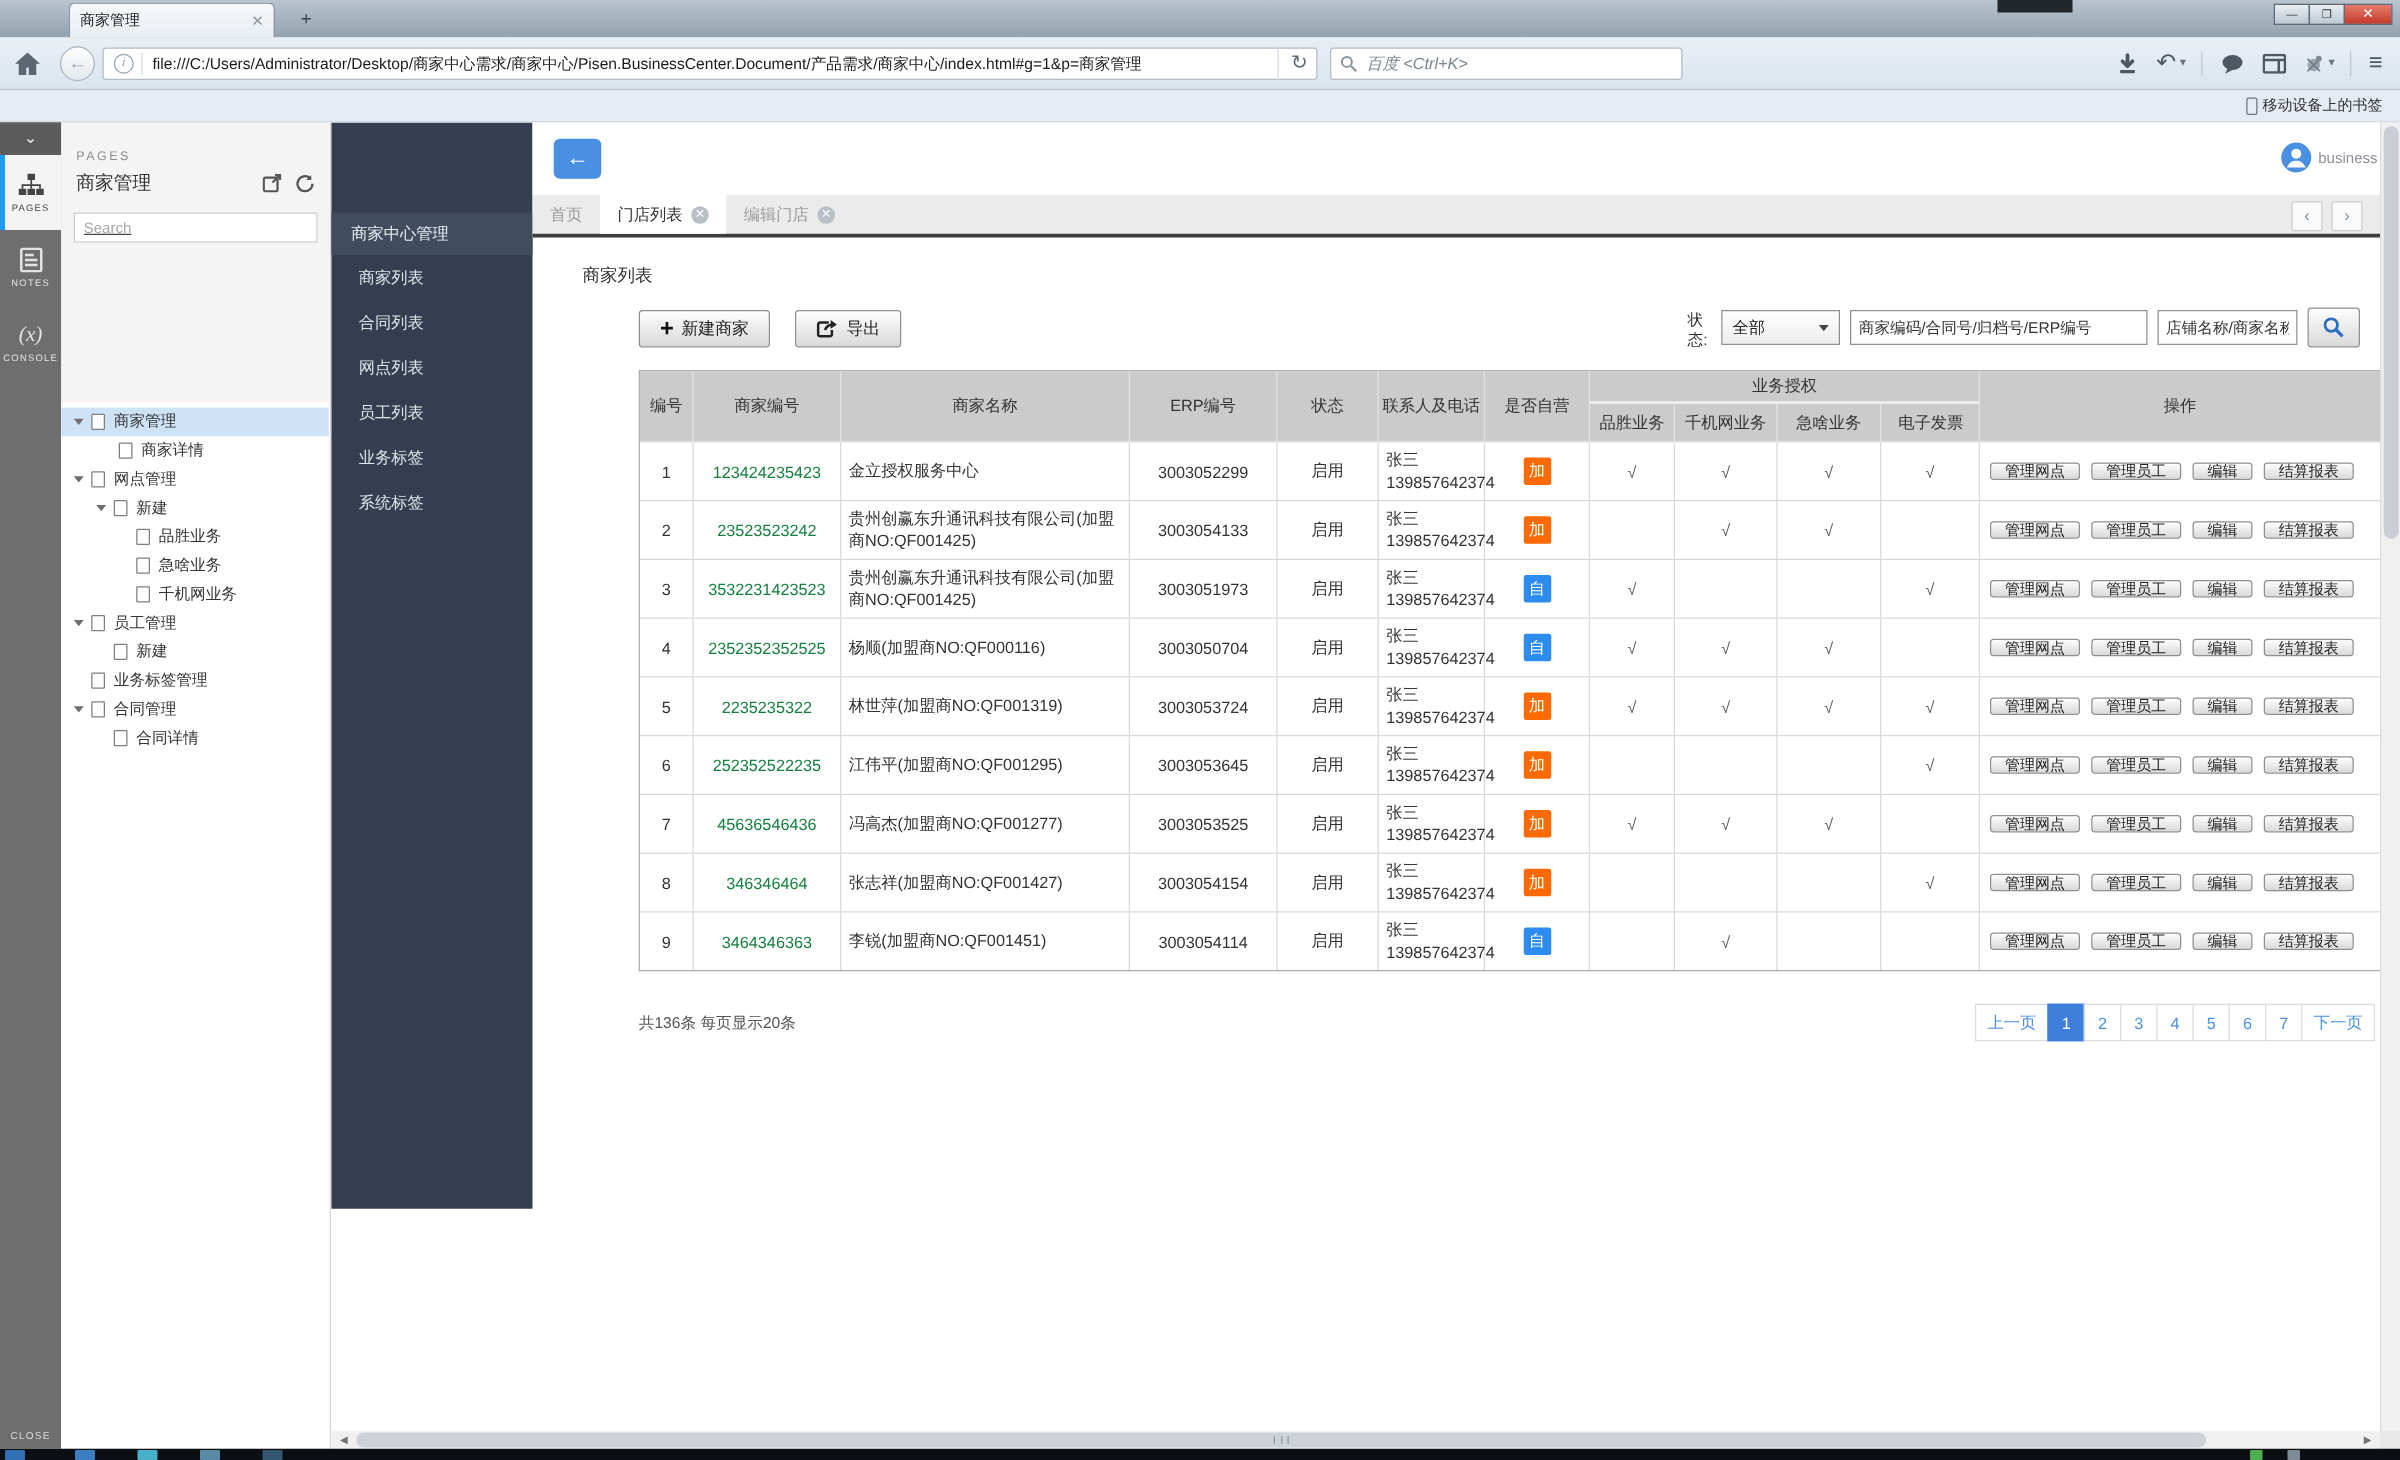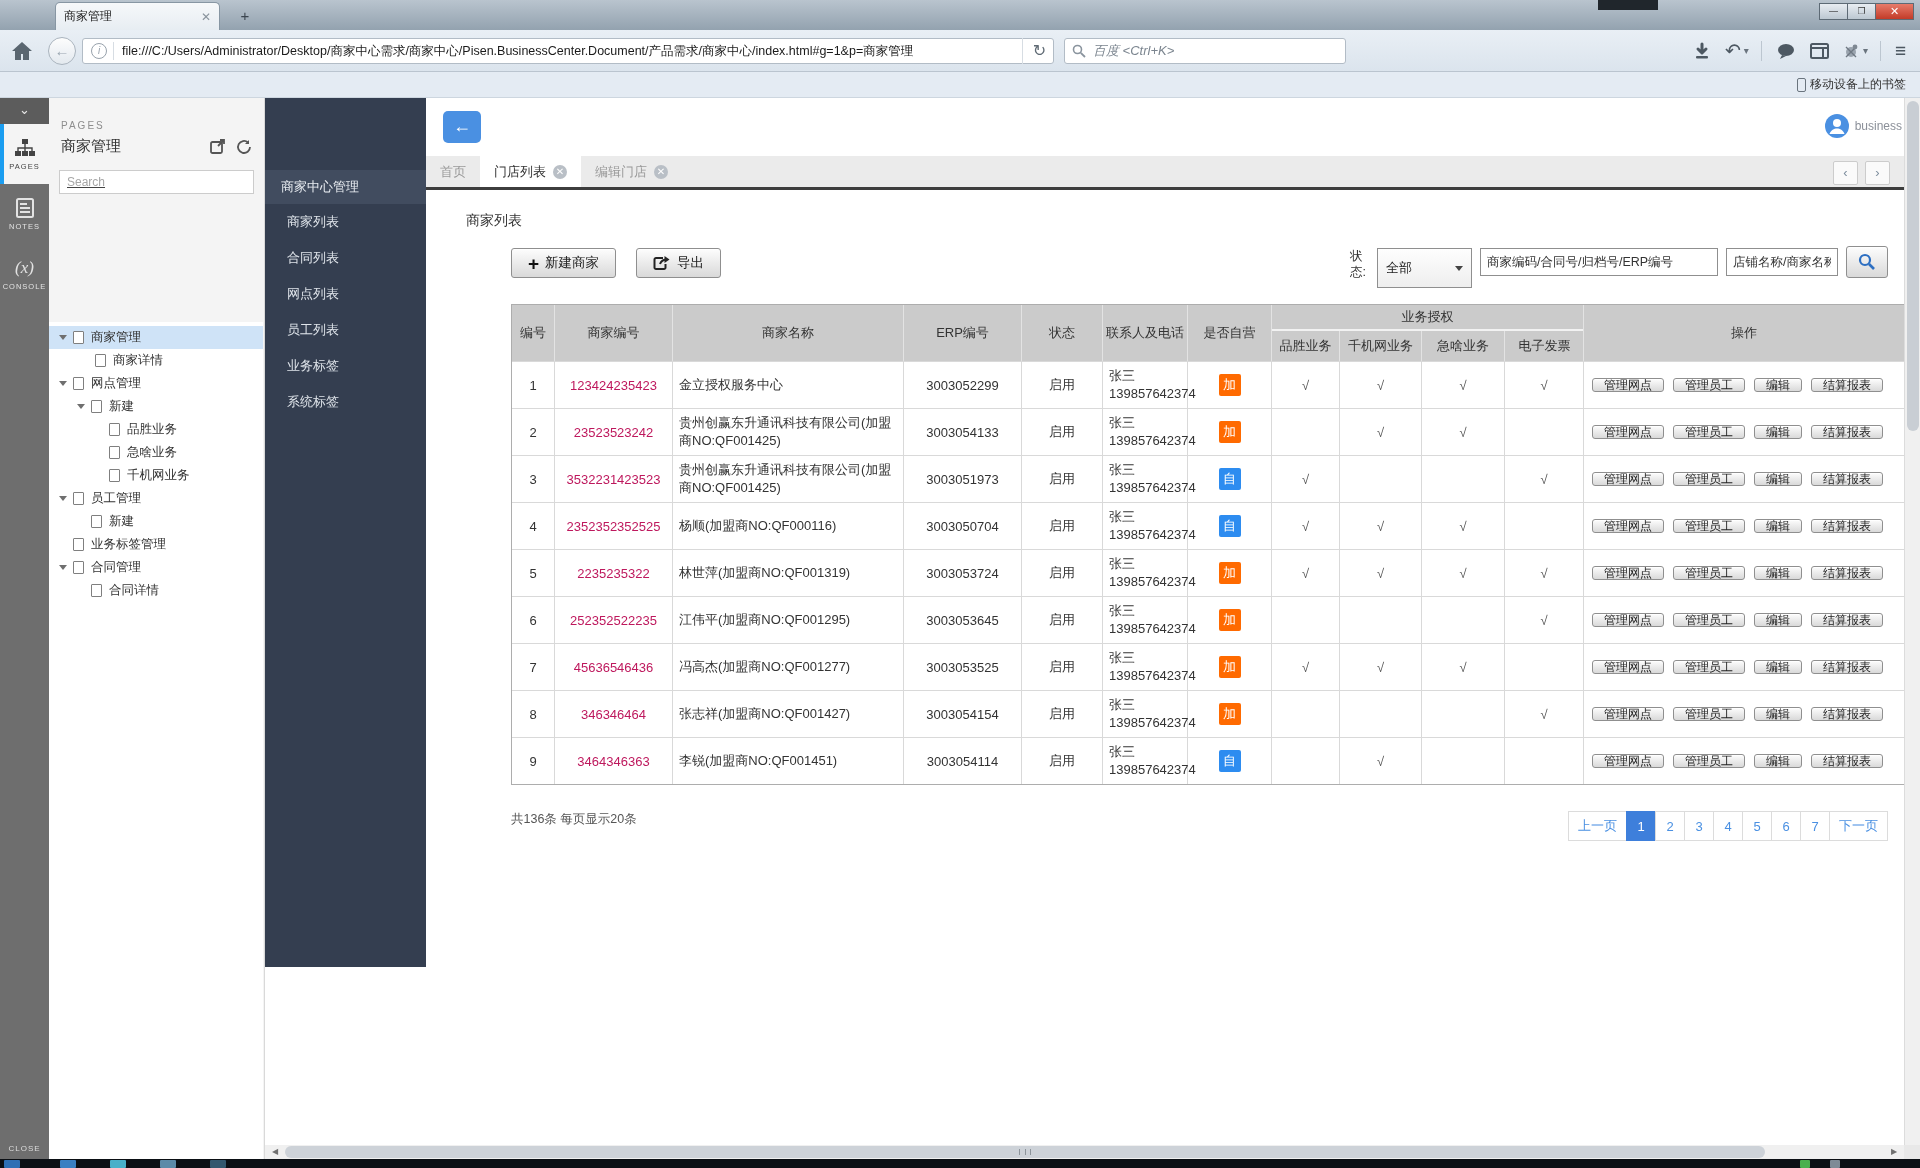--- a/index.html
+++ b/index.html
@@ -110,21 +110,21 @@
 
   .controls-row { display:flex; justify-content:space-between; align-items:flex-start; margin:18px 0 0 85px; padding-right:16px; }
   .left-btns { display:flex; }
   .win7-btn { display:inline-flex; align-items:center; justify-content:center; background:linear-gradient(#fdfdfd,#d9d9d9);
     border:1px solid #8f8f8f; border-radius:3px; color:#222; box-shadow:inset 0 1px 0 #fff; }
   .tool-btn { height:30px; padding:0 16px; font-size:13.5px; margin-right:20px; }
   .plus-ic { font-size:19px; font-weight:bold; color:#111; margin-right:6px; line-height:1; }
   .export-ic { margin-right:7px; }
   .filter { display:flex; align-items:flex-start; }
   .status-label { width:17px; font-size:12.5px; color:#333; line-height:16px; word-break:break-all; margin-right:10px; }
-  .status-select { width:95px; height:40px; border:1px solid #8f8f8f; background:linear-gradient(#fefefe,#eee);
+  .status-select { width:95px; height:28px; border:1px solid #8f8f8f; background:linear-gradient(#fefefe,#eee);
     display:flex; align-items:center; justify-content:space-between; padding:0 8px; font-size:13px; color:#222; margin-right:8px;font-family:Liberation Serif, serif; }
   .sel-caret { width:0; height:0; border-left:4px solid transparent; border-right:4px solid transparent; border-top:5px solid #444; }
   .filter input { height:28px; border:1px solid #8f8f8f; padding:0 6px; font-size:12.5px; color:#333; outline:none;
     font-family:"Liberation Sans","DejaVu Sans",sans-serif; margin-right:8px; }
   .f-in1 { width:238px; }
   .f-in2 { width:112px; }
   .search-btn { width:42px; height:32px; margin-top:-2px; }
 
   
   .tbl { margin:16px 0 0 85px; border:1px solid #adadad; border-right:none; font-size:13px; color:#333; }
@@ -135,29 +135,29 @@
   .auth-wrap { flex:0 0 auto; display:flex; flex-direction:column; border-right:1px solid #e3e3e3; }
   .auth-top { height:26px; display:flex; align-items:center; justify-content:center; border-bottom:2px solid #f2f2f2; }
   .auth-bottom { height:30px; display:flex; }
   .auth-bottom .th { height:30px; }
   .auth-bottom .th:last-child { border-right:none; }
   .trow { display:flex; border-top:1px solid #d9d9d9; background:#fff; min-height:47px; align-items:stretch; }
   .td { border-right:1px solid #d9d9d9; padding:5px 6px; display:flex; align-items:center; justify-content:center;
     text-align:center; flex:0 0 auto; }
   .td.left { justify-content:flex-start; text-align:left; }
   .td.grow { flex:1 1 auto; border-right:none; justify-content:flex-start; padding-left:8px; }
-  .code-link { color:#be185d; }
+  .code-link { color:#15803d; }
   .badge { width:22px; height:22px; border-radius:2px; color:#fff; font-size:13px; display:flex;
     align-items:center; justify-content:center; }
   .contact-cell { flex-direction:column; align-items:flex-start; justify-content:center; line-height:18px; }
   .act-btn { height:14px; padding:0 11px; font-size:12px; margin-right:9px; white-space:nowrap; }
   .check { color:#555; }
 
   
-  .tfoot { display:flex; justify-content:space-between; align-items:flex-start; margin:26px 16px 0 85px; }
+  .tfoot { display:flex; justify-content:space-between; align-items:center; margin:26px 4px 0 85px; }
   .summary { font-size:12.5px; color:#555; }
   .pager { display:flex; }
   .pg { min-width:30px; height:30px; border:1px solid #dcdcdc; background:#fff; color:#4a90e2; font-size:13px;
     display:flex; align-items:center; justify-content:center; padding:0 9px; margin-left:-1px; }
   .pg.active { background:#3e7fdb; border-color:#3e7fdb; color:#fff; }
 
   
   .vscroll { position:absolute; left:1904px; top:98px; width:16px; height:1047px; background:#f0f0f0;
     border-left:1px solid #dcdcdc; }
   .v-thumb { position:absolute; left:2px; top:3px; width:12px; height:330px; background:#c9ced4; border-radius:7px; }

